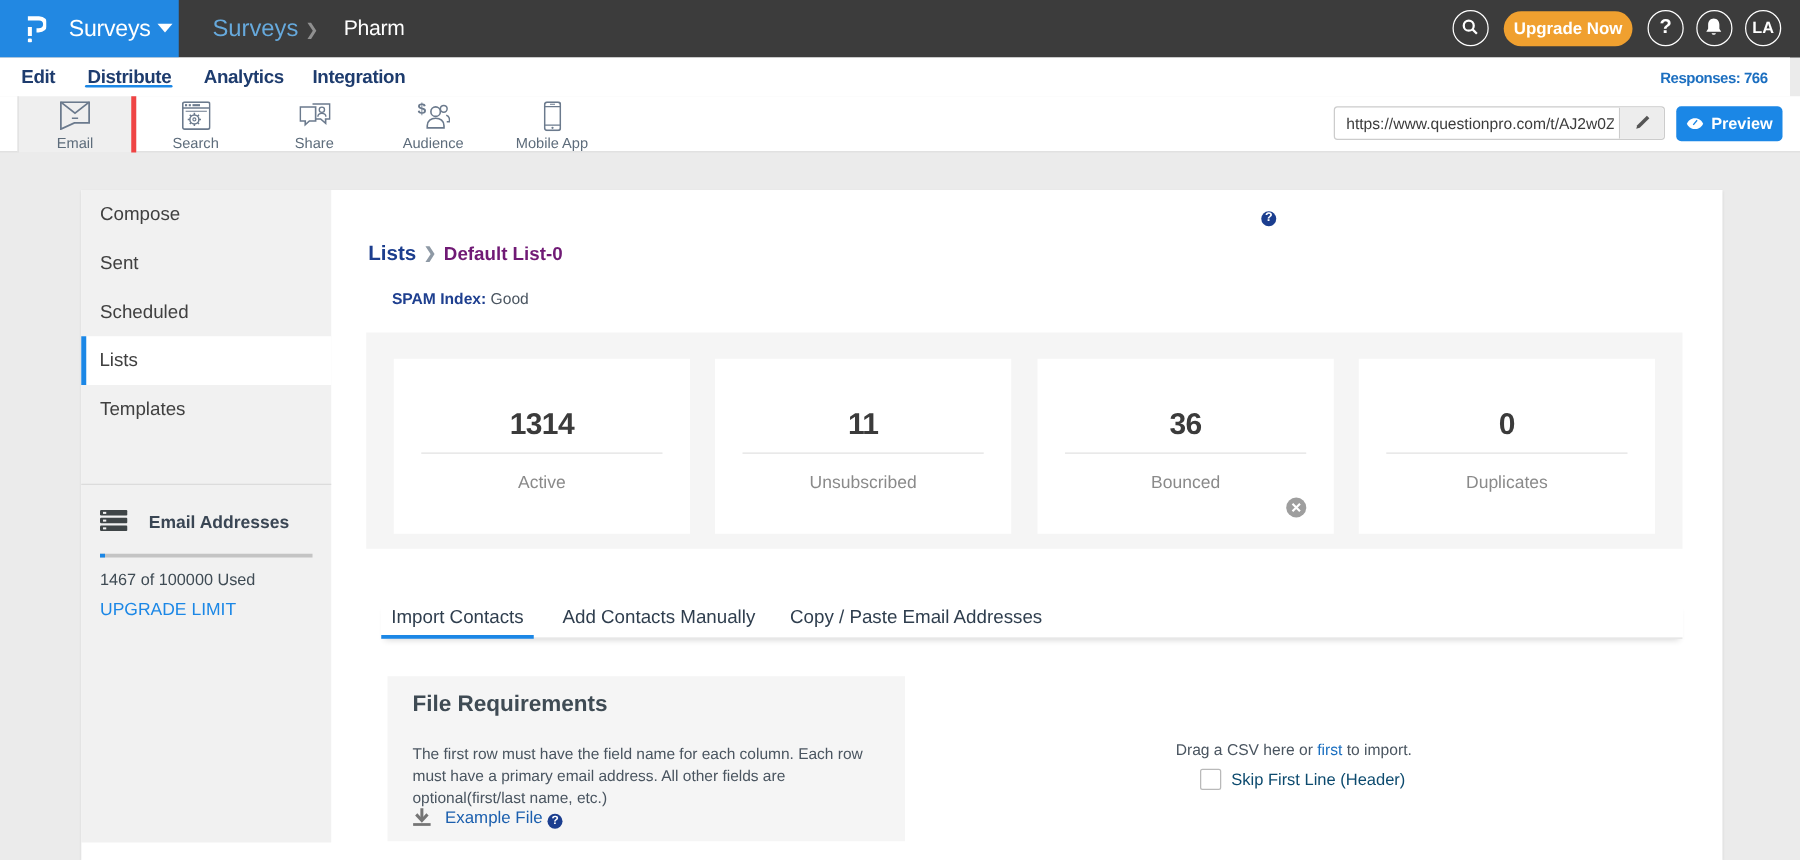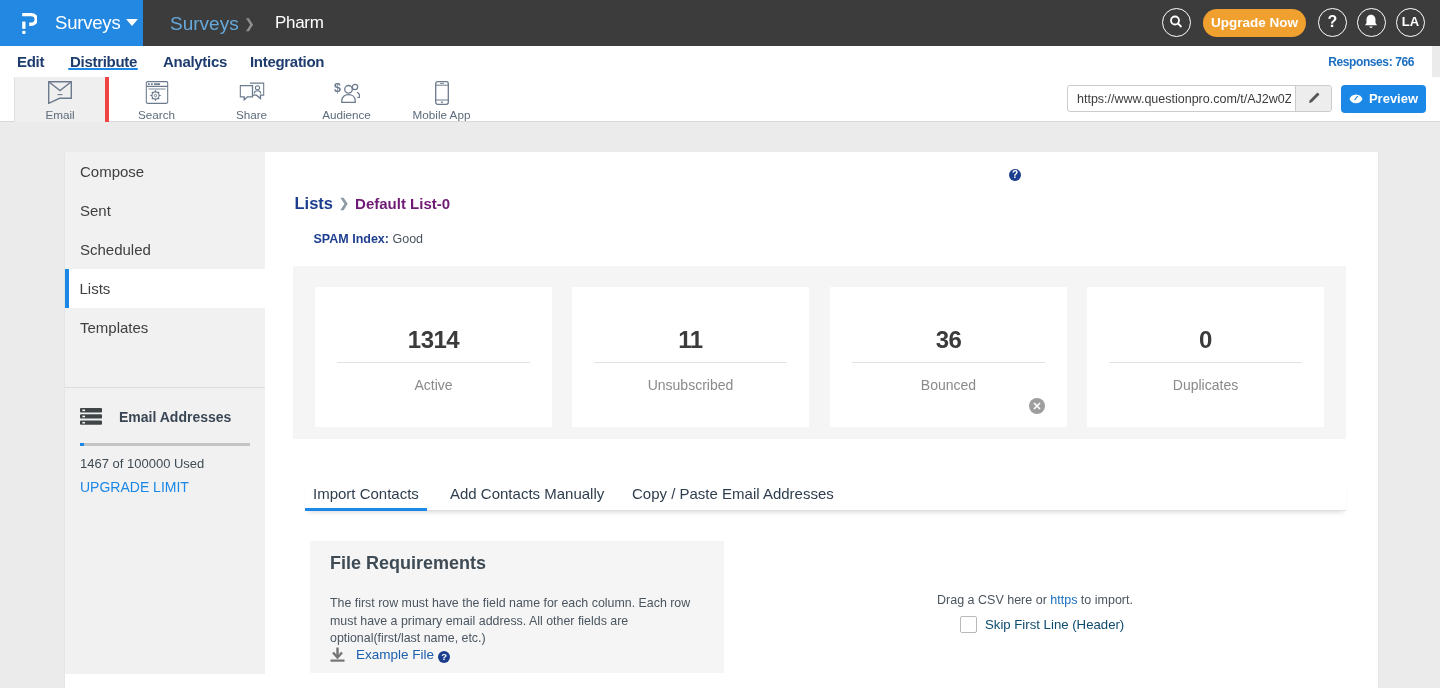--- a/index.html
+++ b/index.html
@@ -270,15 +270,15 @@
     <h4>File Requirements</h4>
     <p>The first row must have the field name for each column. Each row<br>must have a primary email address. All other fields are<br>optional(first/last name, etc.)</p>
     <div id="exRow">
       <svg width="15" height="15" viewBox="0 0 15 15">
         <path d="M7.5 0.5 L7.5 9" stroke="#757575" stroke-width="2.4"></path>
         <path d="M3 5.5 L7.5 10.5 L12 5.5" fill="none" stroke="#757575" stroke-width="2.4"></path>
         <rect x="0.5" y="12.5" width="14" height="2.2" fill="#757575"></rect>
       </svg><span class="t">Example File</span><span id="exQ">?</span>
     </div>
   </div>
-  <div id="dragRow">Drag a CSV here or <span class="browse">https</span> to import.</div>
+  <div id="dragRow">Drag a CSV here or <span class="browse">first</span> to import.</div>
   <div id="skipRow"><span class="cb"></span><span class="t">Skip First Line (Header)</span></div>
 </div>
 
 </body></html>

